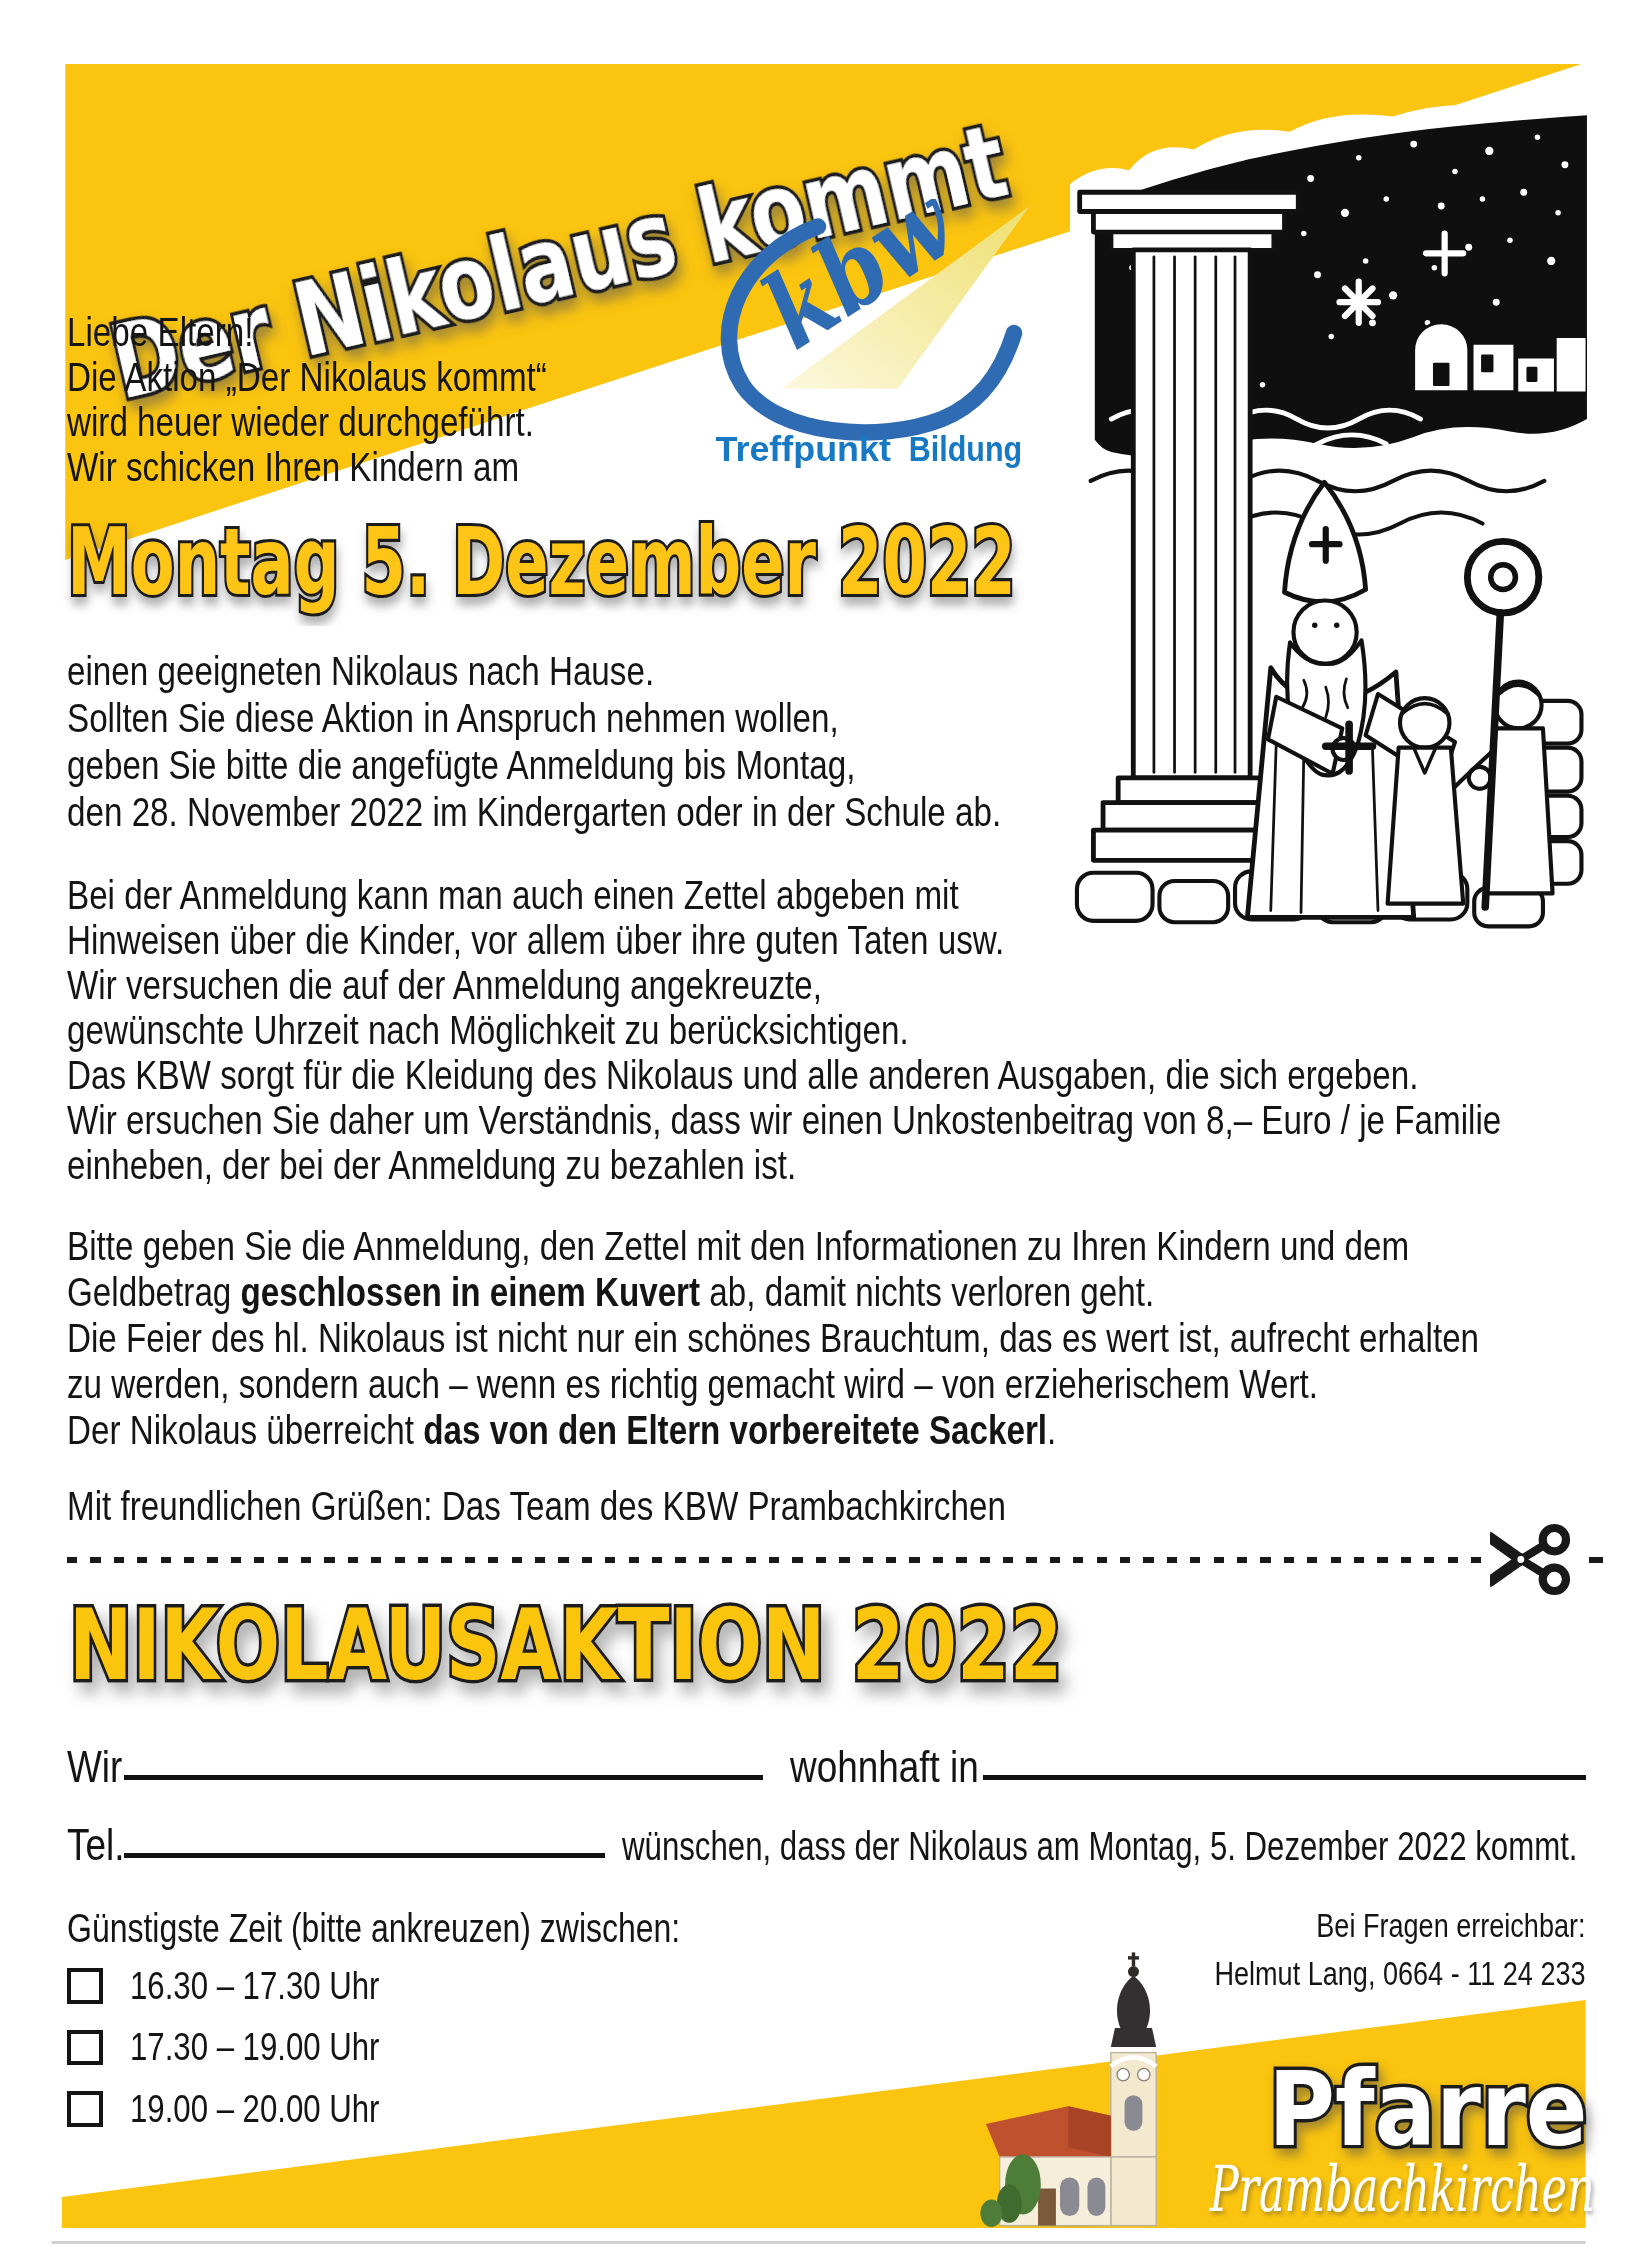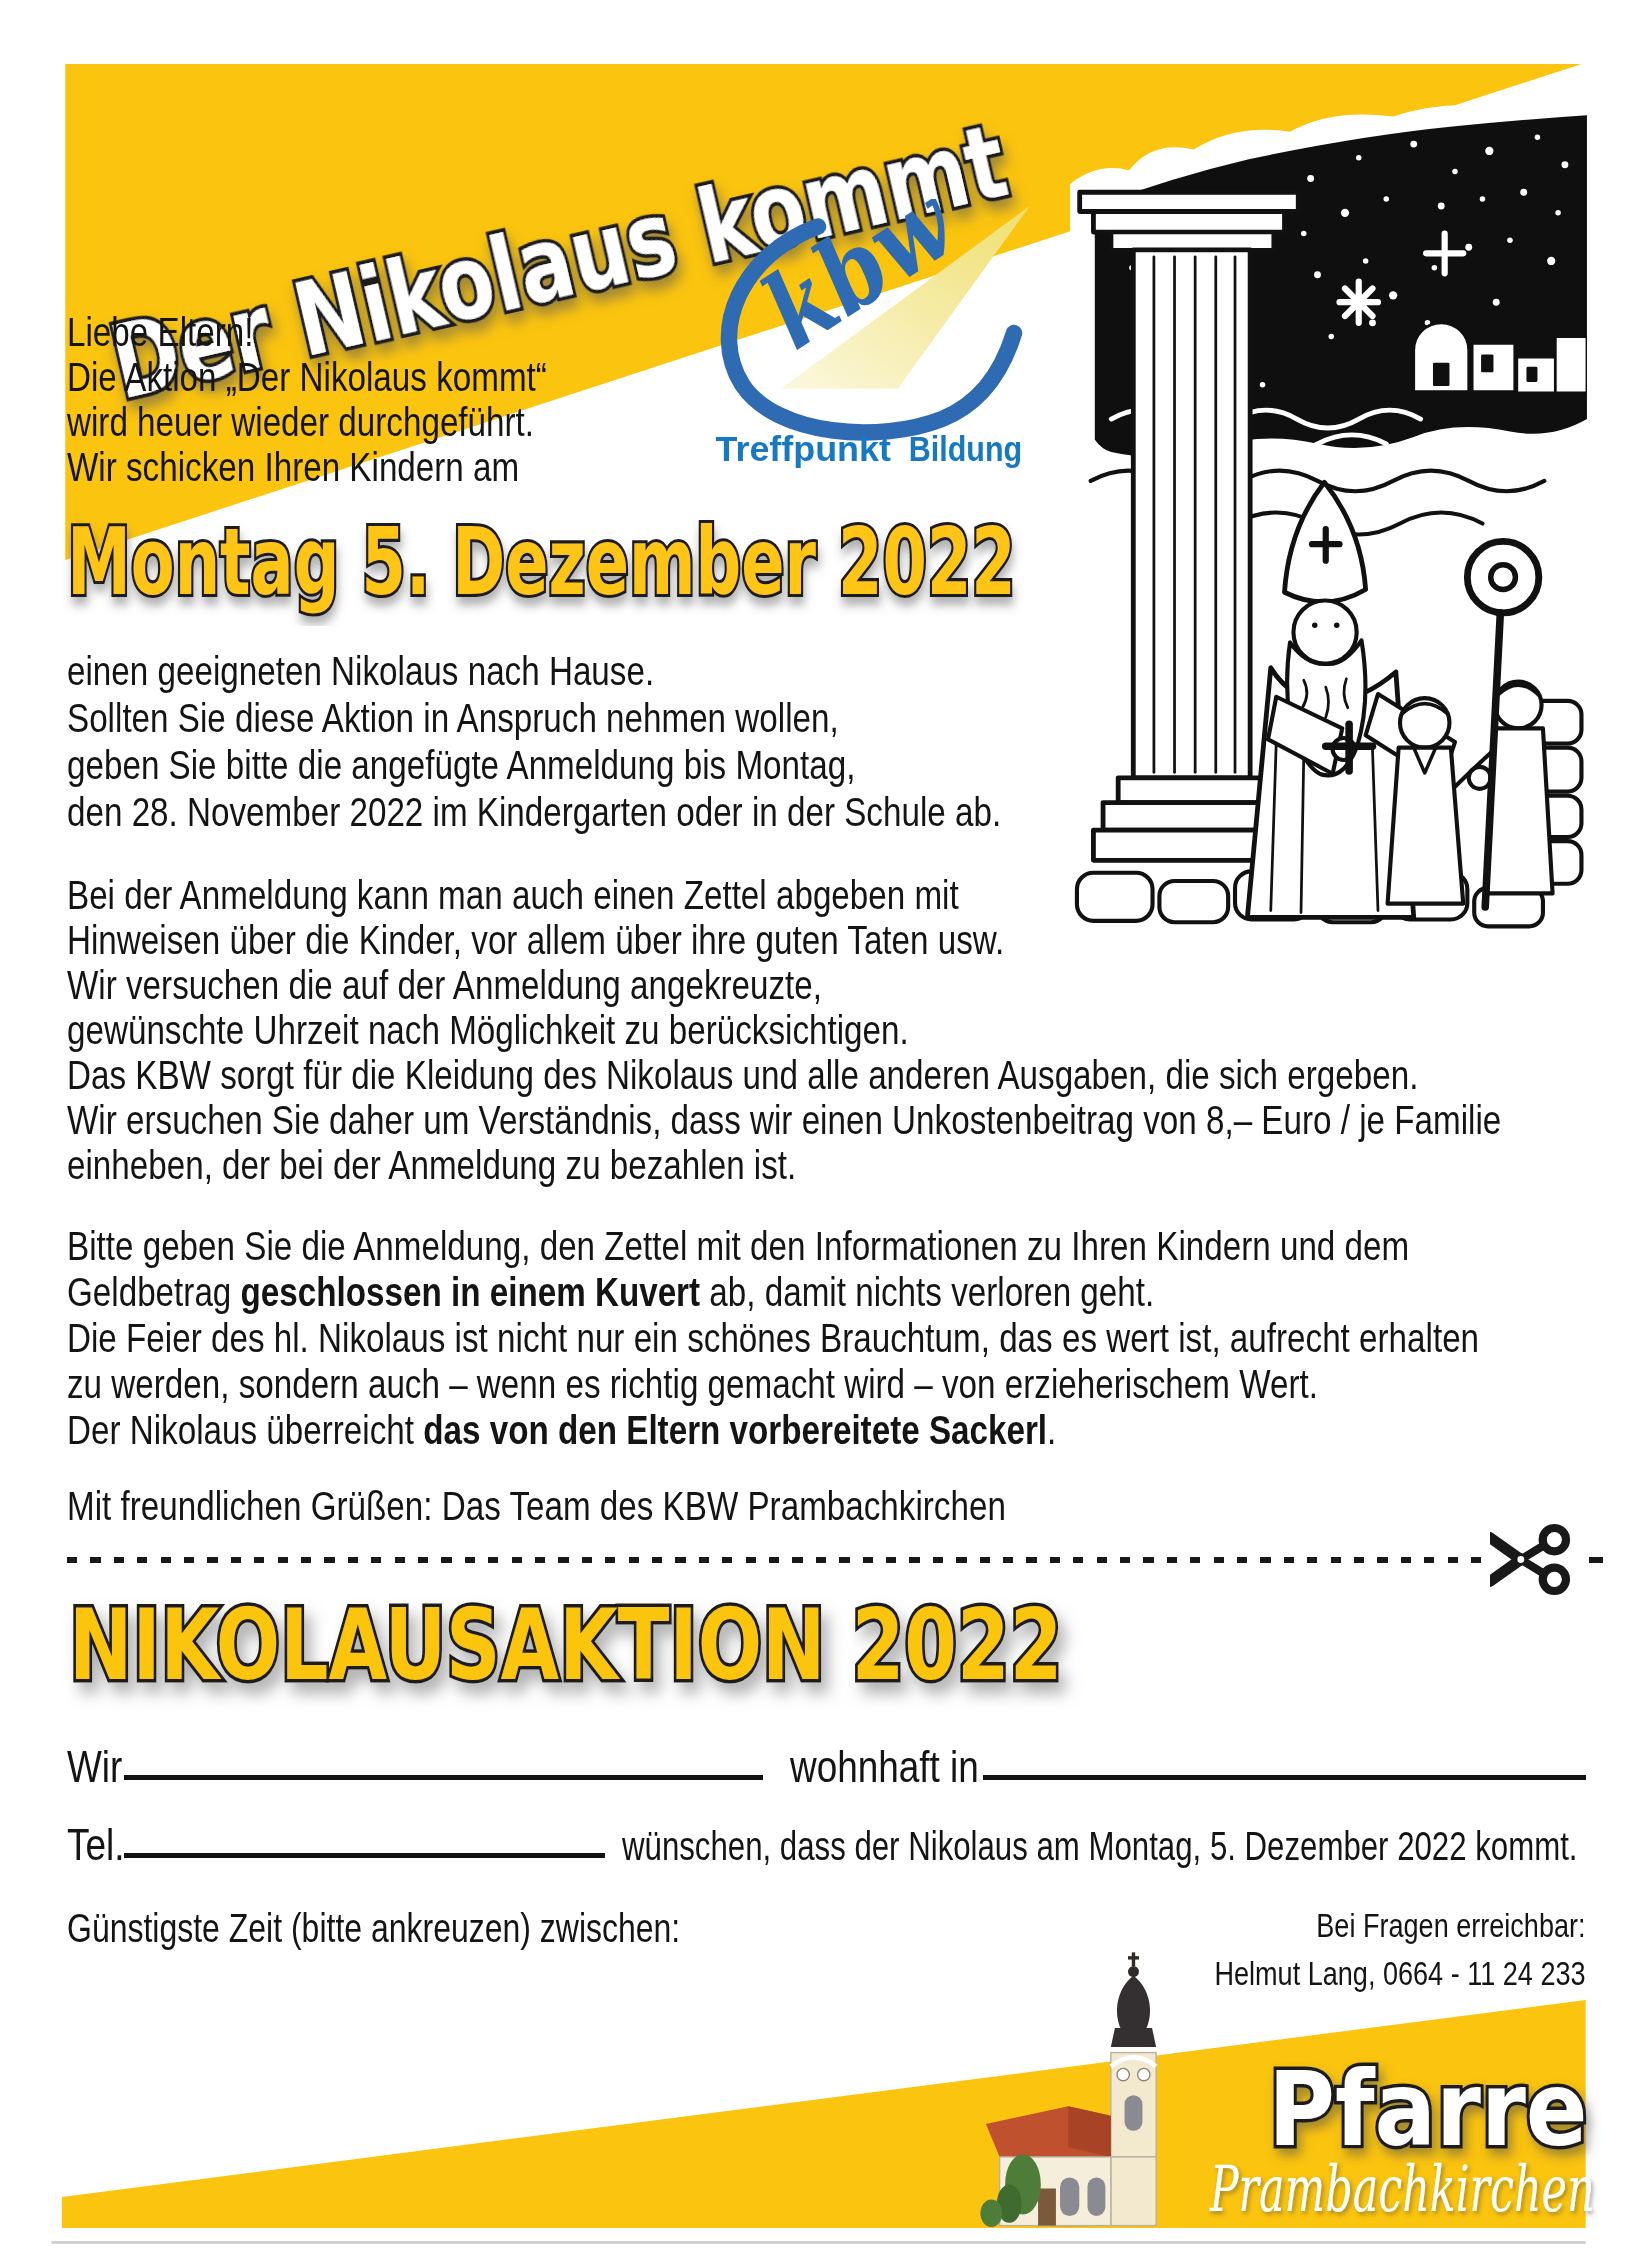--- a/index.html
+++ b/index.html
@@ -284,20 +284,34 @@
   <div class="blank" style="left:124px;top:1853px;width:481px"></div>
   <span class="fwish" style="left:622px;top:1824px">wünschen, dass der Nikolaus am Montag, 5. Dezember 2022 kommt.</span>
 
   <span class="fprompt" style="left:67px;top:1905px">Günstigste Zeit (bitte ankreuzen) zwischen:</span>
 
   <div class="contact" style="top:1902px">
     <div>Bei Fragen erreichbar:</div>
     <div>Helmut Lang, 0664 - 11 24 233</div>
   </div>
 
+  <div id="timeoptions">
+      <div class="cbrow">
+        <span class="cbox"></span>
+        <span class="cblabel">16.30 – 17.30 Uhr</span>
+      </div>
+      <div class="cbrow">
+        <span class="cbox"></span>
+        <span class="cblabel">17.30 – 19.00 Uhr</span>
+      </div>
+      <div class="cbrow">
+        <span class="cbox"></span>
+        <span class="cblabel">19.00 – 20.00 Uhr</span>
+      </div>
+    </div>
 
   <svg class="abs" style="left:979px;top:1951px" width="206" height="278" viewBox="0 0 300 405">
     <ellipse cx="130" cy="390" rx="115" ry="12" fill="#000000" opacity="0.12"></ellipse>
     <g>
       <line x1="225" y1="2" x2="225" y2="22" stroke="#2f2b28" stroke-width="5"></line>
       <line x1="217" y1="10" x2="233" y2="10" stroke="#2f2b28" stroke-width="5"></line>
       <circle cx="225" cy="30" r="8" fill="#2f2b28"></circle>
       <path d="M225,36 C200,55 196,90 206,112 L244,112 C254,90 250,55 225,36 Z" fill="#343032"></path>
       <path d="M198,112 L252,112 L258,140 L192,140 Z" fill="#343032"></path>
       <rect x="196" y="140" width="58" height="8" fill="#ffffff"></rect>

